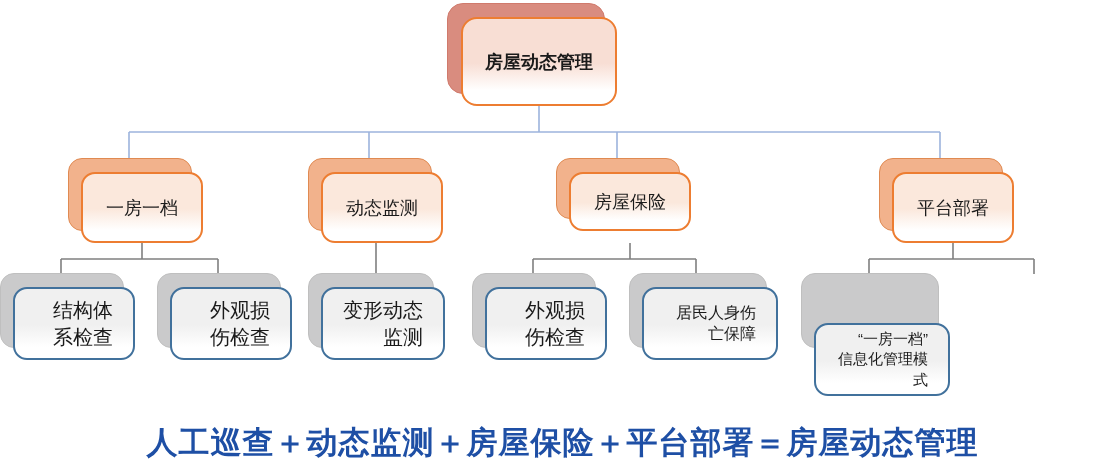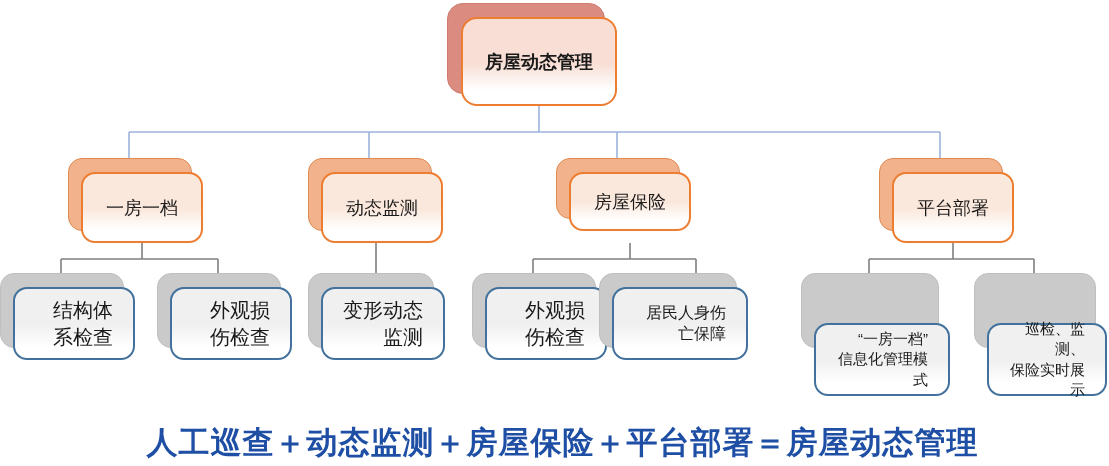--- a/index.html
+++ b/index.html
@@ -156,30 +156,25 @@
     <div class="node-front">外观损伤检查</div>
   </div>
   <div class="node gray" style="left:321px; top:287px; width:124px; height:73px">
     <div class="node-shadow"></div>
     <div class="node-front">变形动态监测</div>
   </div>
   <div class="node gray" style="left:485px; top:287px; width:122px; height:73px">
     <div class="node-shadow"></div>
     <div class="node-front">外观损伤检查</div>
   </div>
-  <div class="node gray" style="left:612px; top:287px; width:136px; height:73px">
+  <div class="node gray" style="left:642px; top:287px; width:136px; height:73px">
     <div class="node-shadow"></div>
     <div class="node-front" style="font-size:16px">居民人身伤亡保障</div>
   </div>
   <div class="node gray two-line" style="left:814px; top:287px; width:136px; height:73px">
     <div class="node-shadow"></div>
     <div class="node-front">“一房一档”
 信息化管理模式</div>
   </div>
-  <div class="node gray two-line" style="left:987px; top:287px; width:120px; height:73px">
-    <div class="node-shadow"></div>
-    <div class="node-front">巡检、监测、
-保险实时展示</div>
-  </div>
 
   <div class="footer-formula">人工巡查＋动态监测＋房屋保险＋平台部署＝房屋动态管理</div>
 
 </div>
 
 </body></html>

